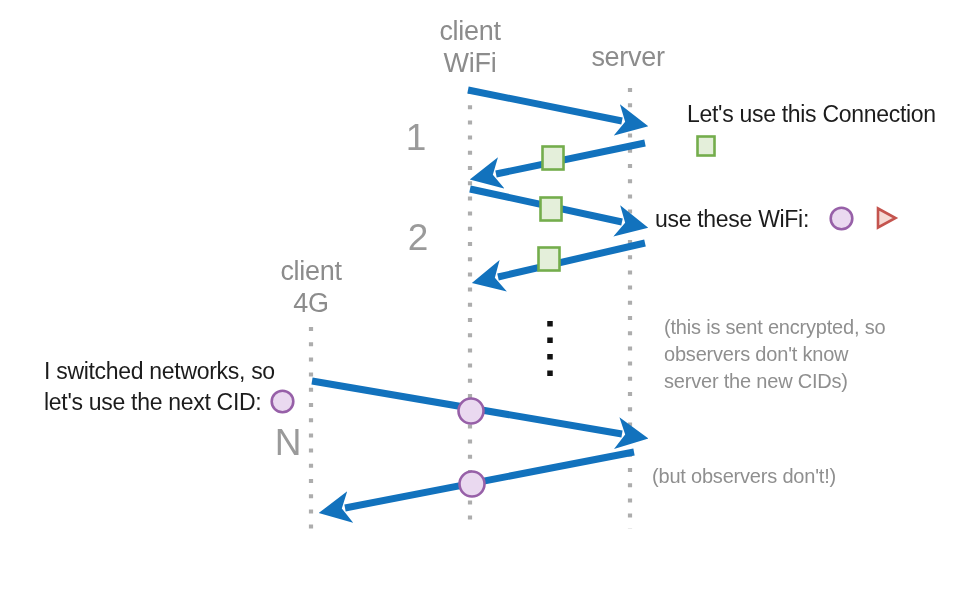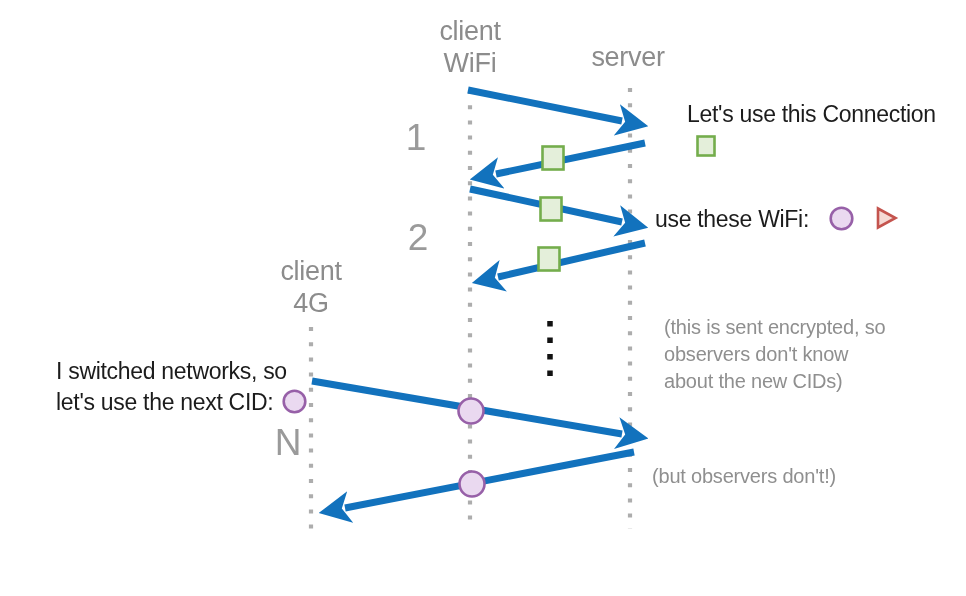--- a/index.html
+++ b/index.html
@@ -119,24 +119,24 @@
             <circle cx="12.5" cy="12.5" r="10.8" fill="#ead9f0" stroke="#9760a8" stroke-width="2.6"></circle>
           </svg></span><span class="inline-shape gap-l-lg"><svg width="25" height="26" viewBox="0 0 25 26">
             <path d="M4,3.5 L21.5,13 L4,22.5 Z" fill="#f5d9d4" stroke="#c4544e" stroke-width="2.6" stroke-linejoin="miter"></path>
           </svg></span>
     </div>
   </div>
 
   <div class="abs note-gray" style="left:664px;top:276px;margin-top:38px;">
     <div>(this is sent encrypted, so</div>
     <div>observers don't know</div>
-    <div>about the new CIDs)</div>
+    <div>server the new CIDs)</div>
   </div>
 
-  <div class="abs note-black" style="left:44px;top:356px;margin-left:12px;">
+  <div class="abs note-black" style="left:44px;top:356px;">
     <div>I switched networks, so</div>
     <div>
       <span>let's use the next CID:</span><span class="inline-shape gap-l"><svg width="25" height="25" viewBox="0 0 25 25">
             <circle cx="12.5" cy="12.5" r="10.8" fill="#ead9f0" stroke="#9760a8" stroke-width="2.6"></circle>
           </svg></span>
     </div>
   </div>
 
   <div class="abs note-gray" style="left:652px;top:463px;">
     <div>(but observers don't!)</div>

